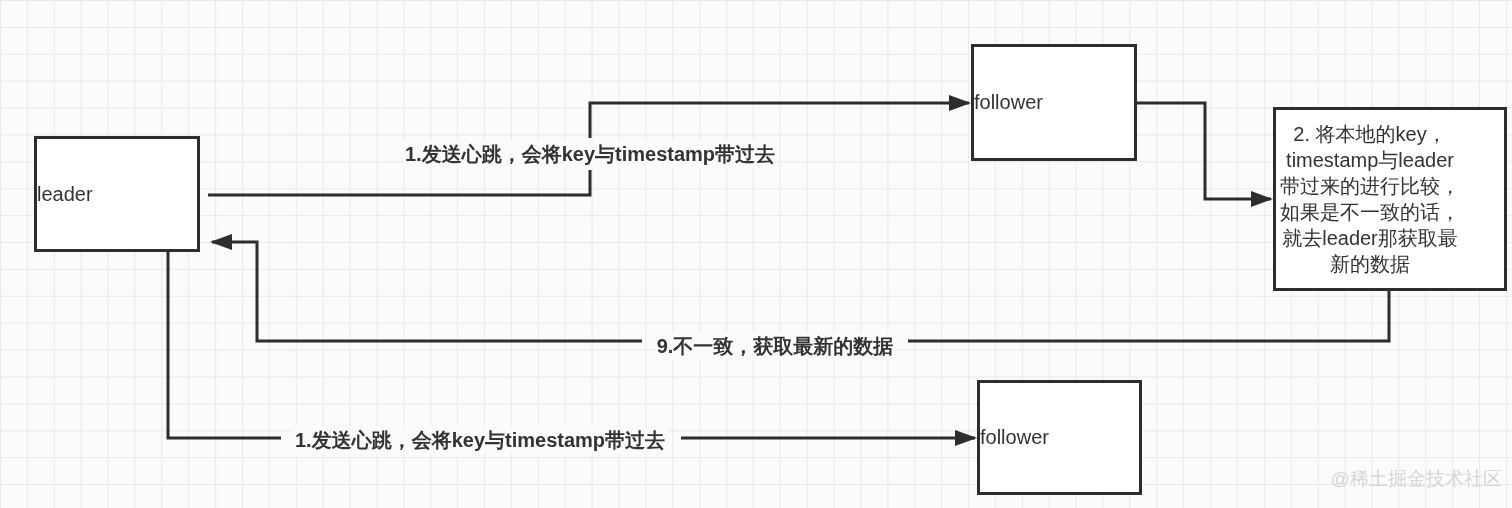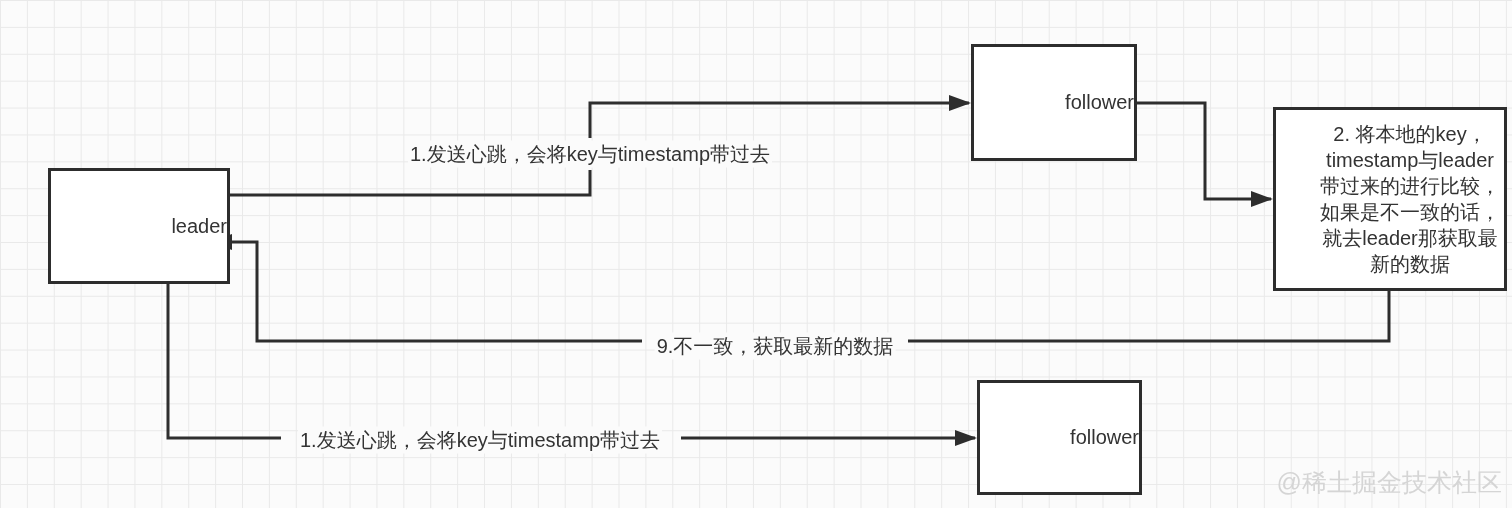--- a/index.html
+++ b/index.html
@@ -36,52 +36,53 @@
     fill: none;
     stroke: var(--stroke);
     stroke-width: 3;
   }
   .node {
     position: absolute;
     background: var(--node-fill);
     border: 3px solid var(--stroke);
     display: flex;
     align-items: center;
-    justify-content: flex-end;
+    justify-content: flex-start;
     font-size: 20px;
     color: var(--text);
   }
-  .node-leader        { left: 48px;   top: 136px; width: 182px; height: 116px; margin-top: 32px; }
+  .node-leader        { left: 34px;   top: 136px; width: 166px; height: 116px; }
   .node-follower-top  { left: 971px;  top: 44px;  width: 166px; height: 117px; }
   .node-follower-bot  { left: 977px;  top: 380px; width: 165px; height: 115px; }
   .node-note {
     left: 1273px; top: 107px; width: 234px; height: 184px;
     font-size: 20px;
     line-height: 26px;
     text-align: center;
     white-space: pre-line;
     padding: 12px 4px;
   }
   .edge-label {
     position: absolute;
     transform: translate(-50%, -50%);
     font-size: 20px;
     color: var(--text);
     white-space: nowrap;
     background: var(--bg);
     padding: 0 2px;
+    font-weight: bold;
   }
   .edge-label-1a { left: 590px; top: 154px; }
   .edge-label-3  { left: 775px; top: 346px; }
   .edge-label-1b { left: 480px; top: 440px; }
   .watermark {
     position: absolute;
     right: 10px;
     top: 466px;
-    font-size: 25px;
+    font-size: 19px;
     color: var(--watermark);
     white-space: nowrap;
   }
 </style>
 </head>
 <body>
 
 <div class="canvas">
 
   <svg class="connectors" viewBox="0 0 1512 508" xmlns="http://www.w3.org/2000/svg">

